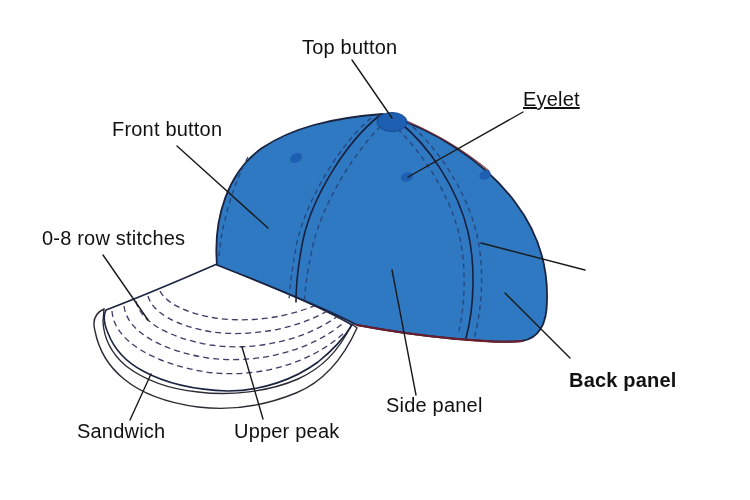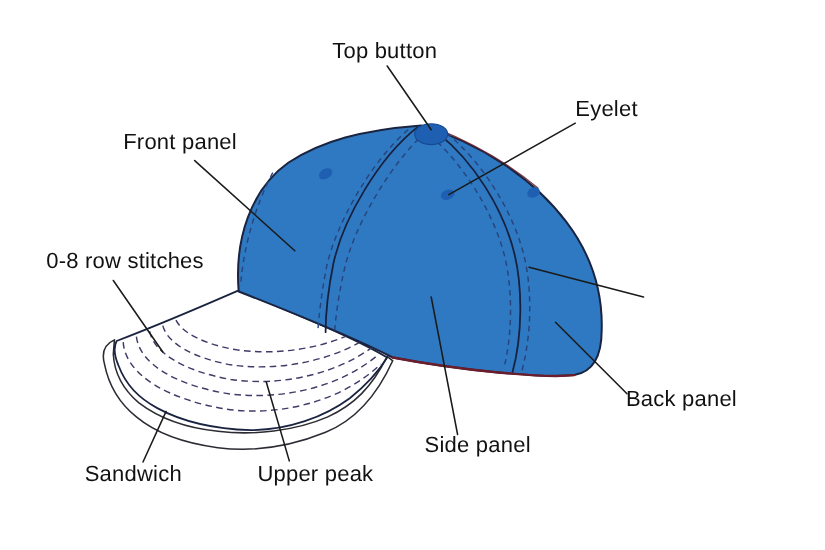--- a/index.html
+++ b/index.html
@@ -110,28 +110,28 @@
       <line class="leader" x1="585" y1="270" x2="481" y2="243"></line>
       <line class="leader" x1="570" y1="358" x2="505" y2="293"></line>
       <line class="leader" x1="416" y1="395" x2="392" y2="270"></line>
       <line class="leader" x1="130" y1="420" x2="151" y2="374"></line>
       <line class="leader" x1="263" y1="419" x2="242" y2="347"></line>
     </g>
   </svg>
 
   <div class="label" style="left:302px; top:36px;">Top button</div>
 
-  <div class="label" style="left:523px; top:88px;">Eyelet</div>
+  <div class="label" style="left:523px; top:88px;text-decoration:underline;">Eyelet</div>
 
-  <div class="label" style="left:112px; top:118px;">Front panel</div>
+  <div class="label" style="left:112px; top:118px;">Front button</div>
 
   <div class="label" style="left:42px; top:227px;text-align:center;">0-8 row stitches</div>
 
 
-  <div class="label" style="left:569px; top:352px;">Back panel</div>
+  <div class="label" style="left:569px; top:369px;font-weight:bold;">Back panel</div>
 
   <div class="label" style="left:386px; top:394px;text-align:right;">Side panel</div>
 
   <div class="label" style="left:77px; top:420px;">Sandwich</div>
 
   <div class="label" style="left:234px; top:420px;text-align:center;">Upper peak</div>
 
 </div>
 
 </body></html>

